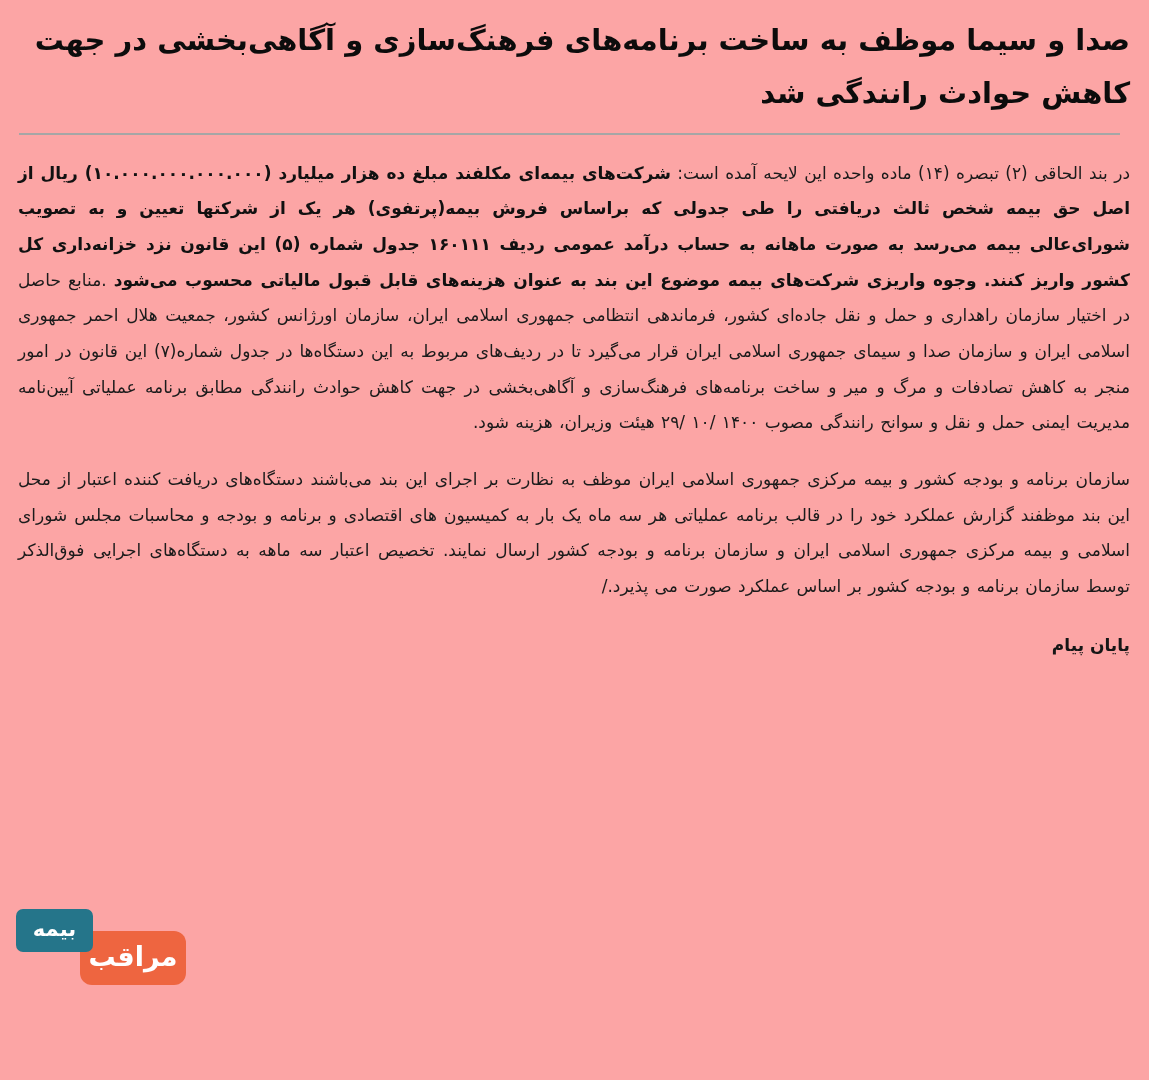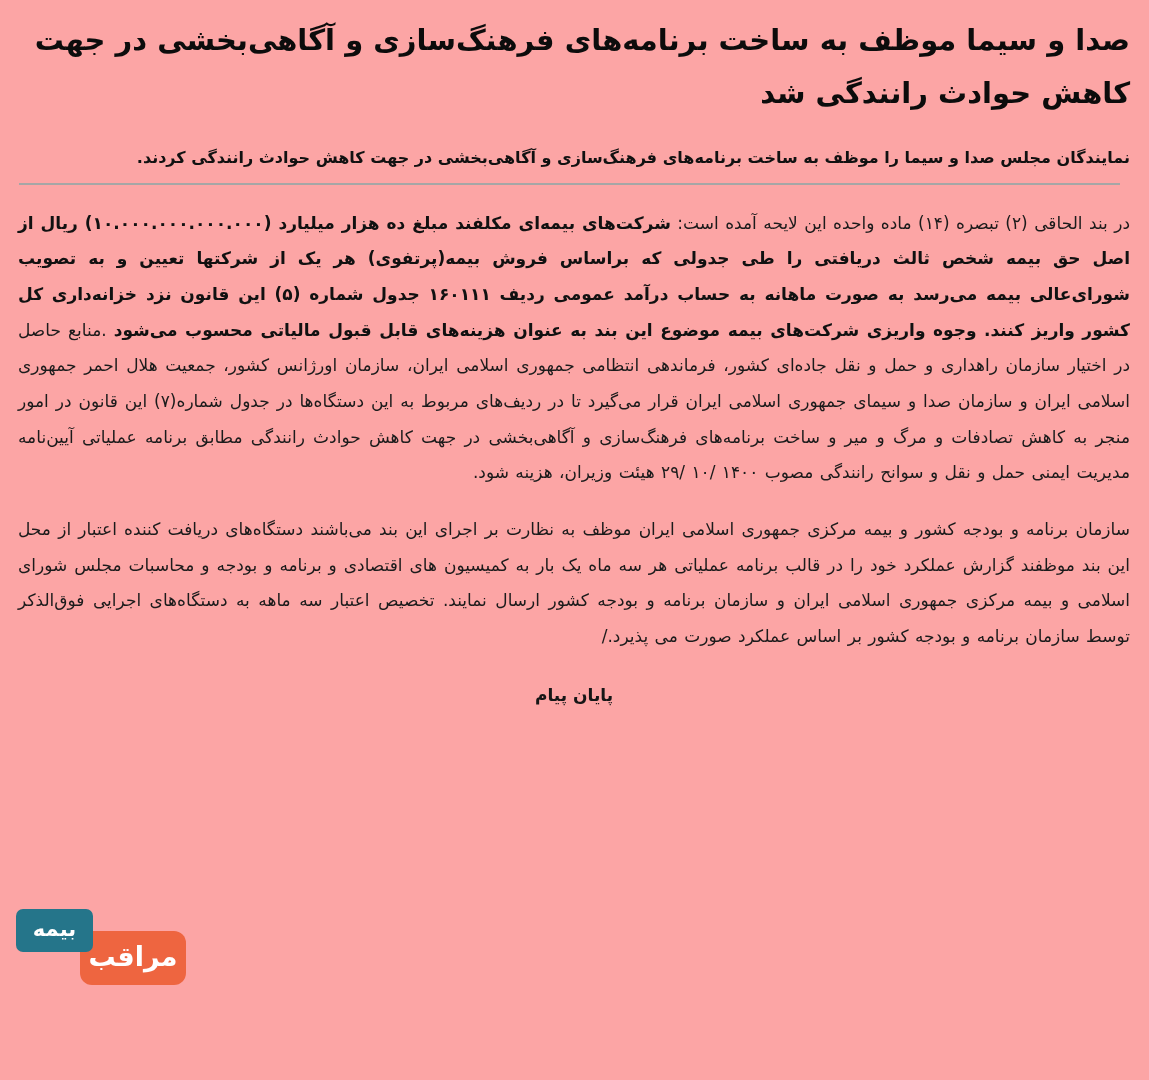--- a/index.html
+++ b/index.html
@@ -41,21 +41,21 @@
     line-height: 2.1;
     text-align: justify;
     margin-top: 21px;
     color: #1b1b1b;
     word-spacing: 1px;
   }
   .para b { font-weight: 700; color: #111111; margin-top: 23px; }
   .endnote {
     font-size: 17px;
     font-weight: 700;
-    text-align: center;
+    text-align: right;
     margin-top: 30px;
     color: #161616;
   }
   .logo { position: absolute; left: 0; top: 903px; width: 200px; height: 56px; }
   .badge {
     position: absolute;
     color: #ffffff;
     font-weight: 700;
     display: flex;
     align-items: center;
@@ -78,21 +78,20 @@
   }
 </style>
 </head>
 <body>
 
 <div class="canvas">
   <div class="content">
 
     <h1 class="title">صدا و سیما موظف به ساخت برنامه‌های فرهنگ‌سازی و آگاهی‌بخشی در جهت کاهش حوادث رانندگی شد</h1>
 
-    <p class="lead">نمایندگان مجلس صدا و سیما را موظف به ساخت برنامه‌های فرهنگ‌سازی و آگاهی‌بخشی در جهت کاهش حوادث رانندگی کردند.</p>
 
     <hr class="divider">
 
 
     <p class="para"><span>در بند الحاقی (۲) تبصره (۱۴) ماده واحده این لایحه آمده است: </span><b>شرکت‌های بیمه‌ای مکلفند مبلغ ده هزار میلیارد (۱۰.۰۰۰.۰۰۰.۰۰۰.۰۰۰) ریال از اصل حق بیمه شخص ثالث دریافتی را طی جدولی که براساس فروش بیمه(پرتفوی) هر یک از شرکتها تعیین و به تصویب شورای‌عالی بیمه می‌رسد به صورت ماهانه به حساب درآمد عمومی ردیف ۱۶۰۱۱۱ جدول شماره (۵) این قانون نزد خزانه‌داری کل کشور واریز کنند. وجوه واریزی شرکت‌های بیمه موضوع این بند به عنوان هزینه‌های قابل قبول مالیاتی محسوب می‌شود</b><span> .منابع حاصل در اختیار سازمان راهداری و حمل و نقل جاده‌ای کشور، فرماندهی انتظامی جمهوری اسلامی ایران، سازمان اورژانس کشور، جمعیت هلال احمر جمهوری اسلامی ایران و سازمان صدا و سیمای جمهوری اسلامی ایران قرار می‌گیرد تا در ردیف‌های مربوط به این دستگاه‌ها در جدول شماره(۷) این قانون در امور منجر به کاهش تصادفات و مرگ و میر و ساخت برنامه‌های فرهنگ‌سازی و آگاهی‌بخشی در جهت کاهش حوادث رانندگی مطابق برنامه عملیاتی آیین‌نامه مدیریت ایمنی حمل و نقل و سوانح رانندگی مصوب ‪۲۹/ ۱۰/ ۱۴۰۰‬ هیئت وزیران، هزینه شود.</span></p>
 
     <p class="para">سازمان برنامه و بودجه کشور و بیمه مرکزی جمهوری اسلامی ایران موظف به نظارت بر اجرای این بند می‌باشند دستگاه‌های دریافت کننده اعتبار از محل این بند موظفند گزارش عملکرد خود را در قالب برنامه عملیاتی هر سه ماه یک بار به کمیسیون های اقتصادی و برنامه و بودجه و محاسبات مجلس شورای اسلامی و بیمه مرکزی جمهوری اسلامی ایران و سازمان برنامه و بودجه کشور ارسال نمایند. تخصیص اعتبار سه ماهه به دستگاه‌های اجرایی فوق‌الذکر توسط سازمان برنامه و بودجه کشور بر اساس عملکرد صورت می پذیرد./</p>
 
     <p class="endnote">پایان پیام</p>
 

